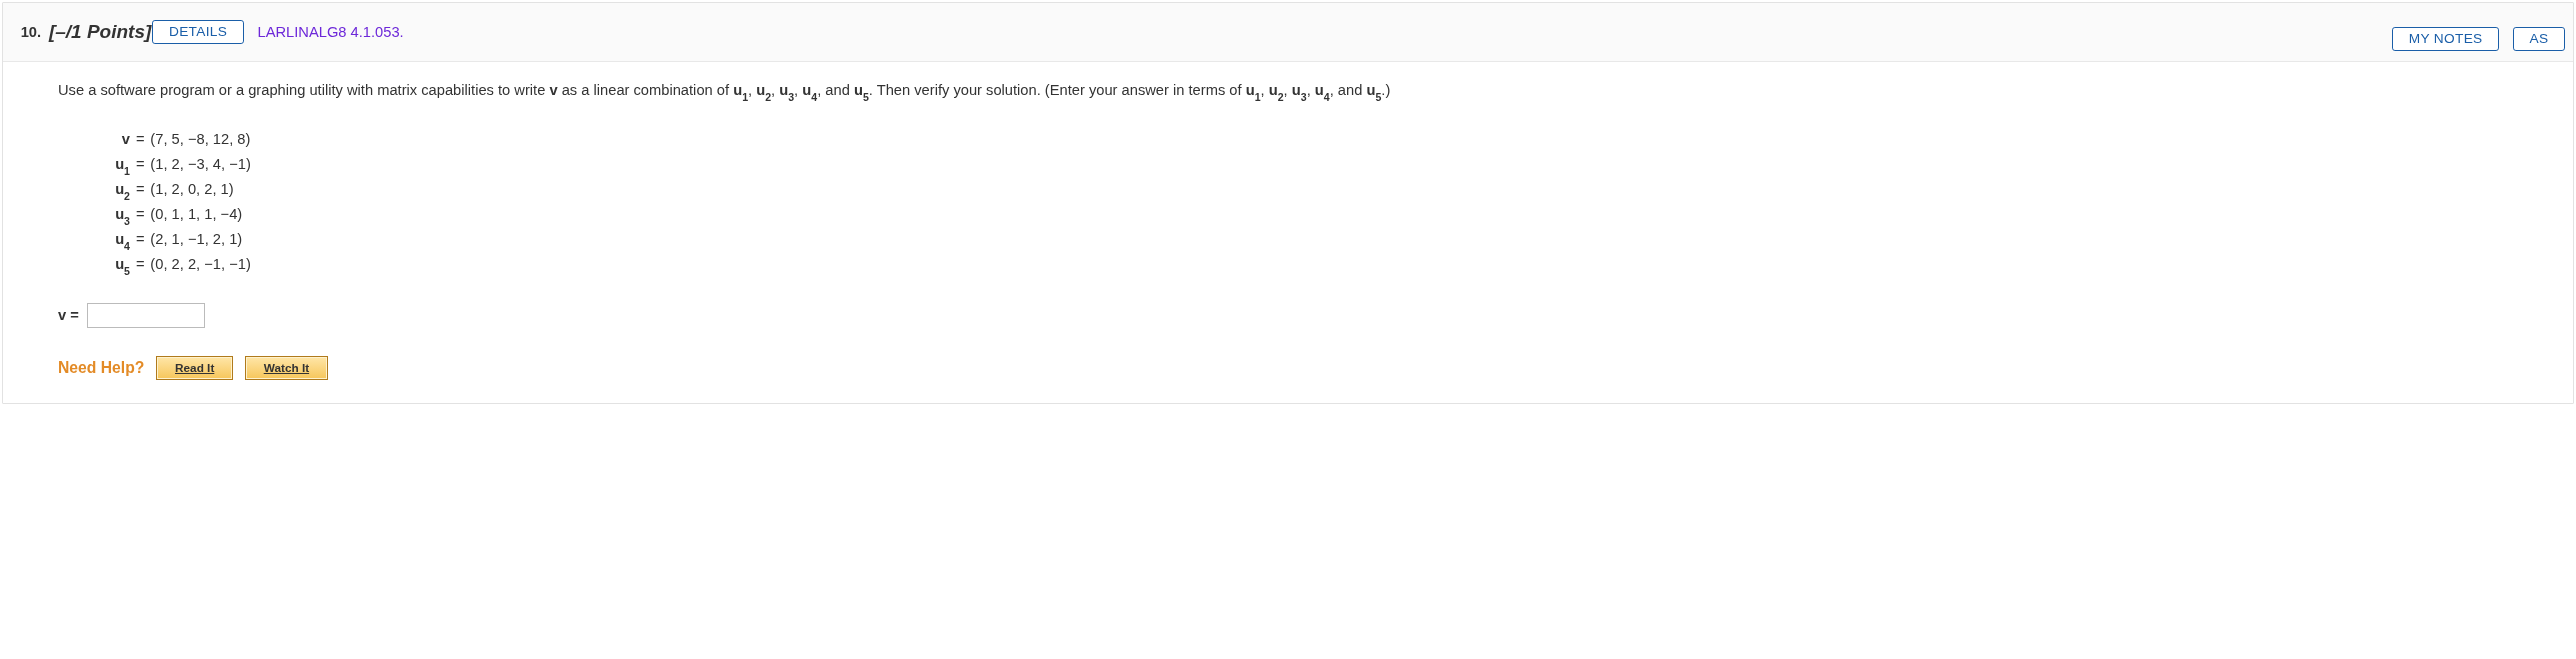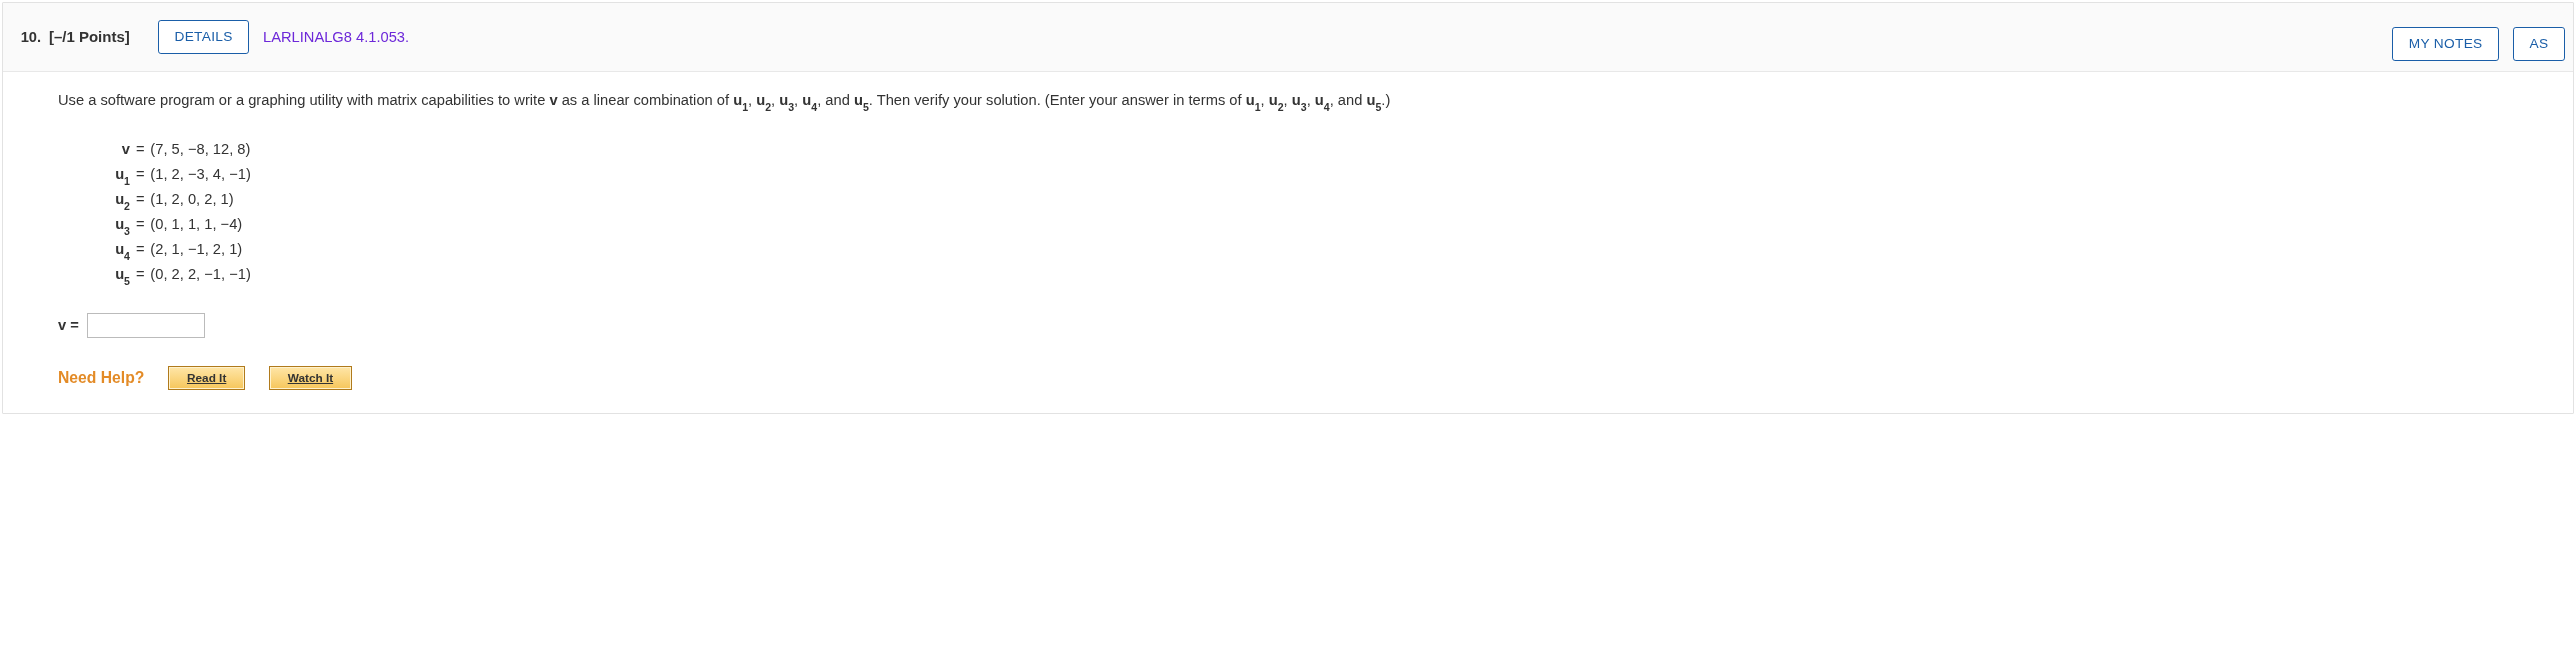--- a/index.html
+++ b/index.html
@@ -23,28 +23,29 @@
     border-bottom: 1px solid #e8e8e8;
     background: #fafafa;
   }
   .qnum {
     font-weight: 700;
     font-size: 14.7px;
     margin-right: 7.8px;
   }
   .qpoints {
     font-weight: 700;
-    font-size: 15px;
-    margin-right: 28px;
+    font-size: 19px;
+    margin-right: 1px;
+    font-style: italic;
   }
   .btn {
     display: inline-flex;
     align-items: center;
     justify-content: center;
-    height: 34px;
+    height: 24px;
     padding: 0 15.7px;
     border: 1px solid #1a5ea8;
     background: #fff;
     color: #1a5ea8;
     font-size: 13.7px;
     font-weight: 500;
     border-radius: 2.9px;
     cursor: pointer;
     margin-right: 13.7px;
     letter-spacing: 0.3px;
@@ -92,21 +93,21 @@
     height: 25.5px;
     border: 1px solid #bbb;
     background: #fff;
     padding: 2px 3.9px;
     font-size: 13.7px;
   }
   .need-help {
     margin-top: 27.5px;
     display: flex;
     align-items: center;
-    gap: 24px;
+    gap: 12px;
   }
   .need-help-label {
     color: #e38b27;
     font-weight: 700;
     font-size: 15.7px;
   }
   .help-btn {
     border: 1px solid #b07a1c;
     background: linear-gradient(#ffe6a8, #f6c65b);
     color: #333;

